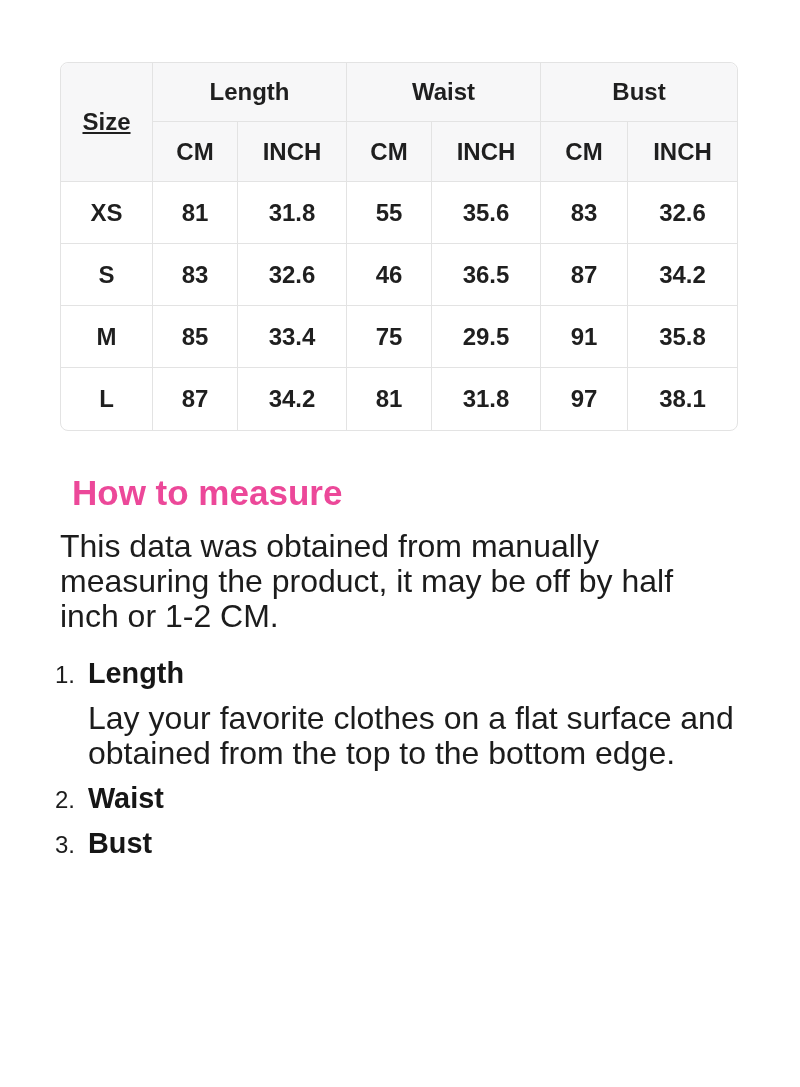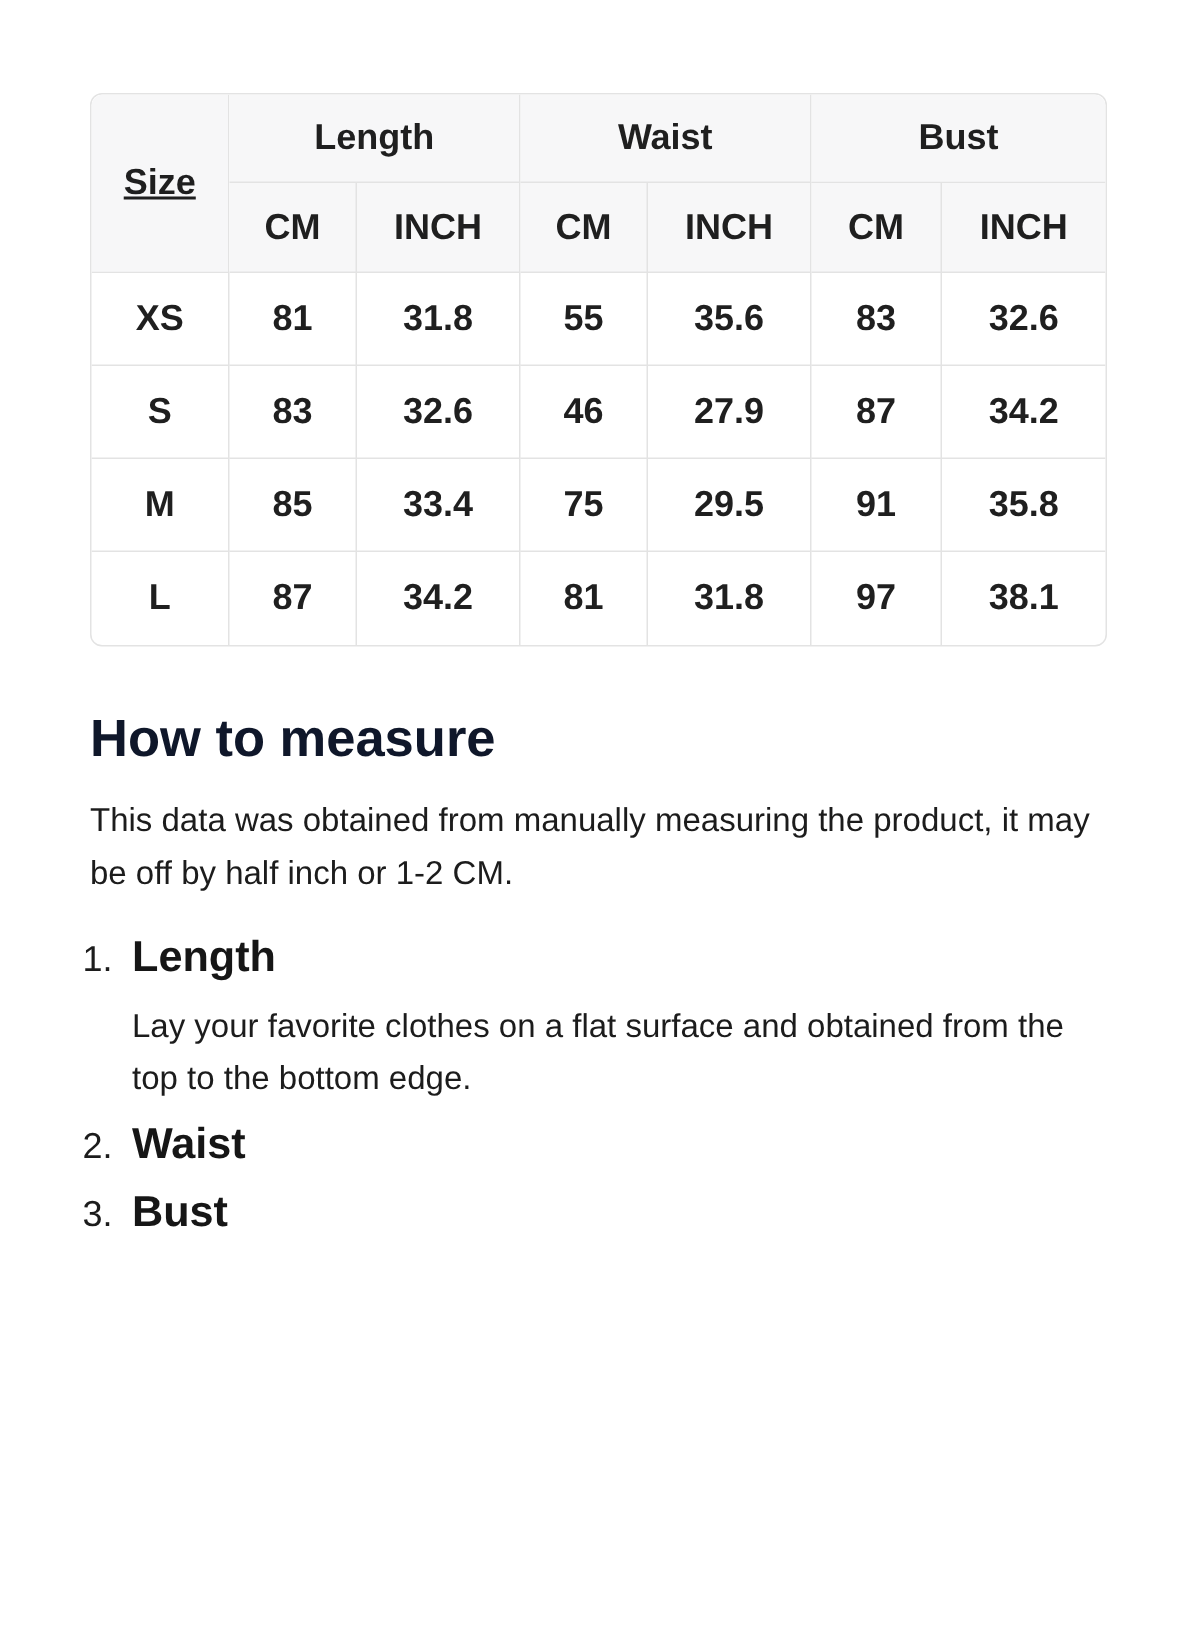--- a/index.html
+++ b/index.html
@@ -45,28 +45,28 @@
     font-weight: 700;
   }
   table.size-chart thead tr.groups th { height: 59px; }
   table.size-chart thead tr.units th { height: 60px; }
   table.size-chart tbody td { height: 62px; }
   table.size-chart th.corner { border-top-left-radius: 8px; text-decoration: underline; }
   table.size-chart thead tr.groups th:last-child { border-top-right-radius: 8px; }
 
   
   h2.htm-title {
-    margin: 42px 0 16px;
+    margin: 42px 12px 16px;
     font-size: 35px;
     line-height: 40px;
     font-weight: 700;
-    color: #0f172a;
+    color: #ec4899;
   }
   .body-text {
-    font-size: 22px;
+    font-size: 32px;
     line-height: 35px;
     color: #1c1c1c;
   }
   p.intro { margin: 0 0 22px; max-width: 680px; }
 
   ol.steps {
     list-style: none;
     margin-left: -5px;
   }
   ol.steps li {
@@ -129,21 +129,21 @@
         <td>55</td>
         <td>35.6</td>
         <td>83</td>
         <td>32.6</td>
       </tr>
       <tr>
         <td>S</td>
         <td>83</td>
         <td>32.6</td>
         <td>46</td>
-        <td>27.9</td>
+        <td>36.5</td>
         <td>87</td>
         <td>34.2</td>
       </tr>
       <tr>
         <td>M</td>
         <td>85</td>
         <td>33.4</td>
         <td>75</td>
         <td>29.5</td>
         <td>91</td>

